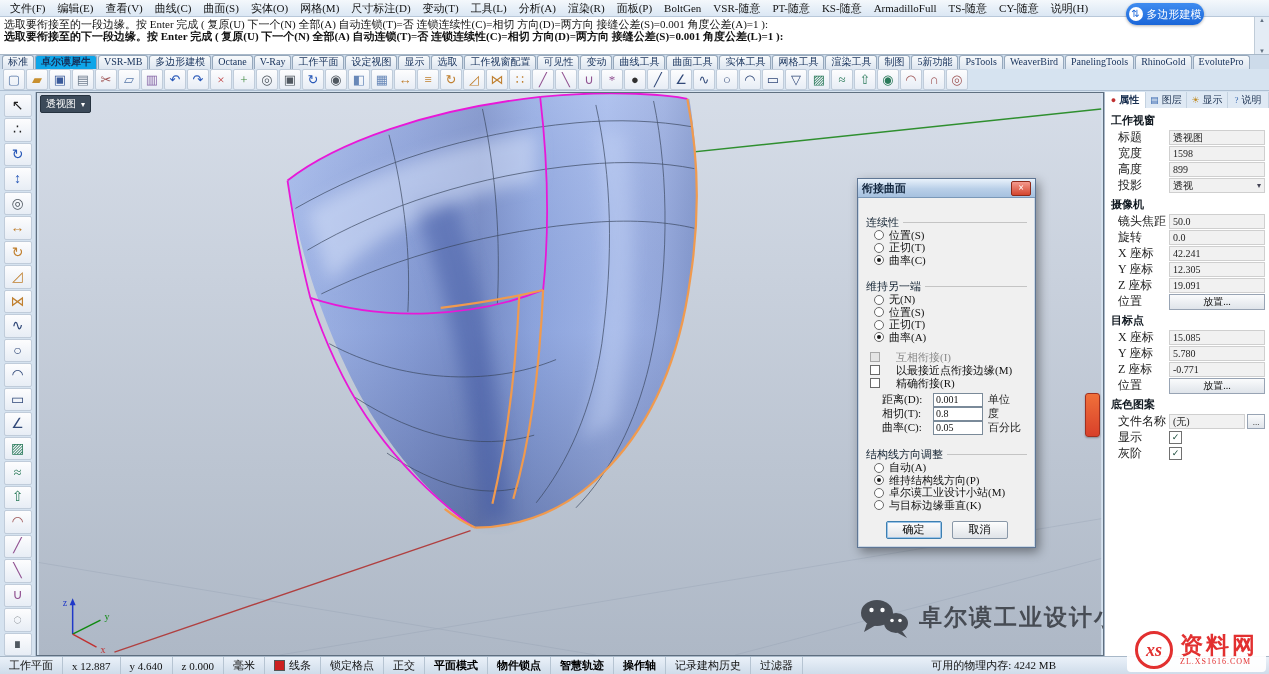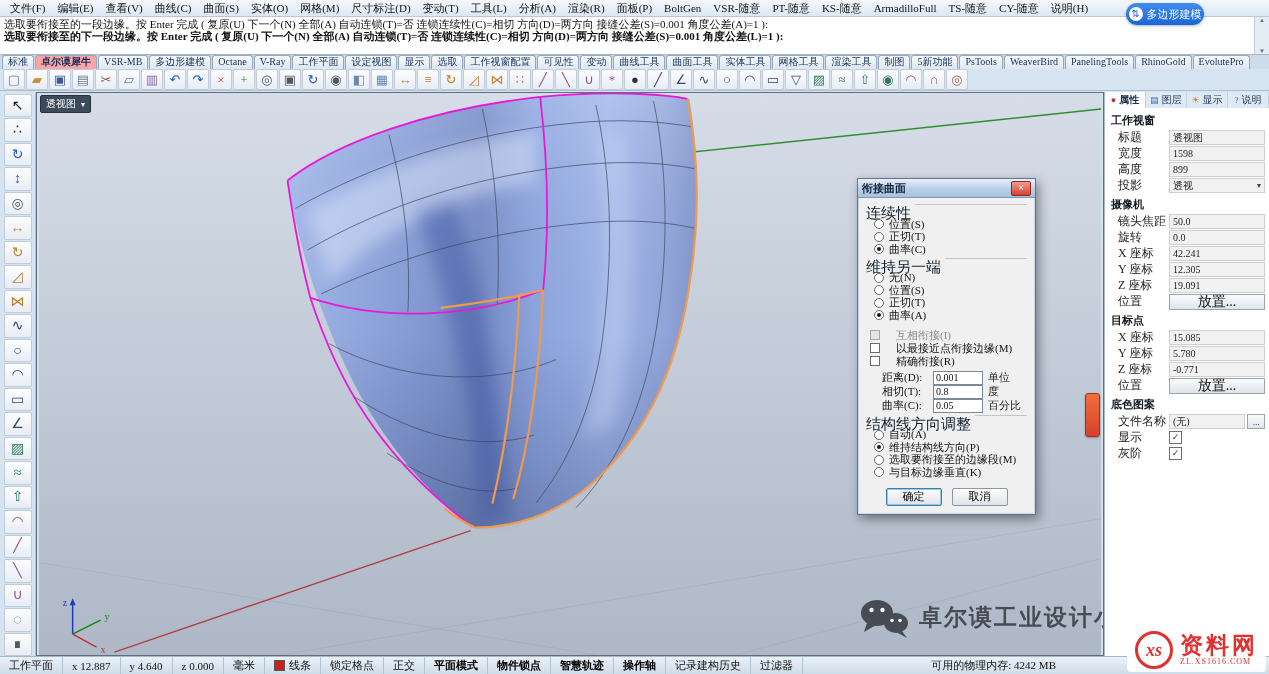--- a/index.html
+++ b/index.html
@@ -23,21 +23,21 @@
   .cmd-line{height:12px;line-height:12px;font-size:11px;white-space:nowrap;overflow:hidden;}
   .cmd-line.bold{font-weight:bold;}
   .cmd-scroll{position:absolute;right:0;top:0;width:14px;height:37px;background:#e4ecf5;border-left:1px solid #c0ccd8;
               display:flex;flex-direction:column;justify-content:space-between;align-items:center;font-size:6px;color:#607080;}
 
   
   .tab-bar{position:absolute;left:0;top:55px;width:100%;height:14px;display:flex;align-items:flex-end;
            padding-left:2px;background:#cddbEA;background:#cddbea;box-sizing:border-box;}
   .tab{height:13px;line-height:12px;padding:0 5px;margin-right:1px;font-size:10px;color:#15305a;white-space:nowrap;
        background:linear-gradient(#f8fafc,#dde6f0);border:1px solid #96a8bc;border-bottom:none;border-radius:3px 3px 0 0;}
-  .tab.active{background:#fca5a5;font-weight:bold;}
+  .tab.active{background:#0ea5e9;font-weight:bold;}
 
   
   .toolbar{position:absolute;left:0;top:69px;width:100%;height:22px;display:flex;align-items:center;gap:1px;
            padding-left:3px;background:#d6e3f0;border-bottom:1px solid #aebfd2;box-sizing:border-box;}
   .tb-icon{width:20px;height:19px;display:flex;align-items:center;justify-content:center;
            background:linear-gradient(#fdfdfe,#e7edf5);border:1px solid #c0ccda;border-radius:2px;}
   .tb-icon span{font-size:13px;line-height:1;}
 
   
   .left-toolbar{position:absolute;left:0;top:92px;width:36px;height:564px;background:#d6e3f0;
@@ -64,37 +64,37 @@
   .rp-tab{flex:1;display:flex;align-items:center;justify-content:center;gap:3px;font-size:10px;border-right:1px solid #c4d2e0;color:#1a3050;}
   .rp-tab.active{background:#ffffff;font-weight:bold;}
   .rp-tab .ti{font-size:9px;line-height:1;}
   .rp-body{position:absolute;left:0;top:16px;right:0;bottom:0;background:#fff;padding:2px 4px;box-sizing:border-box;overflow:hidden;}
   .rp-header{font-weight:bold;font-size:11px;padding:3px 2px 1px;color:#101820;}
   .rp-row{display:flex;align-items:center;height:15px;margin:1px 0;}
   .rp-label{width:60px;padding-left:9px;font-size:12px;color:#222;white-space:nowrap;box-sizing:border-box;}
   .rp-value{flex:1;height:13px;background:#f1f1f1;border:1px solid #cfcfcf;font-size:10px;padding:0 3px;
             display:flex;align-items:center;color:#222;overflow:hidden;white-space:nowrap;}
   .rp-value.dd::after{content:"▾";margin-left:auto;font-size:8px;color:#445;}
-  .rp-btn{flex:1;height:14px;display:flex;align-items:center;justify-content:center;font-size:14px;
+  .rp-btn{flex:1;height:14px;display:flex;align-items:center;justify-content:center;font-size:10px;
           background:linear-gradient(#fafbfc,#dfe4ea);border:1px solid #98a4b4;border-radius:0;}
   .rp-file{display:flex;flex:1;gap:2px;align-items:center;}
   .rp-file .rp-value{flex:1;}
   .rp-mini{width:16px;height:13px;font-size:9px;display:flex;align-items:center;justify-content:center;
            background:linear-gradient(#fafbfc,#dfe4ea);border:1px solid #98a4b4;}
   .rp-check{width:11px;height:11px;border:1px solid #707070;background:#fff;font-size:9px;line-height:10px;text-align:center;color:#143;}
 
   
   .dialog{position:absolute;left:857px;top:178px;width:177px;z-index:60;background:#f0f0f0;
           border:1px solid #5f7694;box-shadow:1px 0 0 #c9d6e4 inset,-1px 0 0 #c9d6e4 inset,0 -1px 0 #c9d6e4 inset,3px 4px 10px rgba(0,0,0,.4);}
   .dlg-title{height:18px;display:flex;align-items:center;padding:0 4px;font-size:11px;font-weight:bold;color:#10243c;
              background:linear-gradient(#e9f2fb,#b9cfe8 55%,#a6c1df);border-bottom:1px solid #7a98b8;}
   .dlg-close{margin-left:auto;width:18px;height:13px;font-size:10px;line-height:12px;text-align:center;color:#fff;
              background:linear-gradient(#f49a8e,#d3452e);border:1px solid #8e2a1a;border-radius:2px;}
   .dlg-body{padding:4px 8px 8px;}
-  .grp-label{display:flex;gap:4px;height:14px;font-size:15px;color:#102030;margin-top:2px;}
+  .grp-label{display:flex;align-items:center;gap:4px;height:14px;font-size:11px;color:#102030;margin-top:13px;}
   .grp-label::after{content:"";flex:1;border-top:1px solid #c4c4c4;}
   .radio-row{display:flex;align-items:center;gap:5px;height:12.5px;padding-left:8px;}
   .radio{width:10px;height:10px;border-radius:50%;border:1px solid #6a6a6a;background:#fff;position:relative;box-sizing:border-box;flex:none;}
   .radio.on::after{content:"";position:absolute;left:2px;top:2px;right:2px;bottom:2px;border-radius:50%;background:#1a1a1a;}
   .r-label,.c-label{font-size:11px;white-space:nowrap;}
   .checks{margin:7px 0 3px;}
   .check-row{display:flex;align-items:center;gap:16px;height:13px;padding-left:4px;}
   .check{width:10px;height:10px;border:1px solid #6a6a6a;background:#fff;box-sizing:border-box;flex:none;}
   .check.disabled{background:#e4e4e4;border-color:#a8a8a8;}
   .c-label.disabled{color:#8a8a8a;}
@@ -725,21 +725,21 @@
             <span class="r-label">自动(A)</span>
           </div>
 
           <div class="radio-row">
             <span class="radio on"></span>
             <span class="r-label">维持结构线方向(P)</span>
           </div>
 
           <div class="radio-row">
             <span class="radio"></span>
-            <span class="r-label">选取要衔接至的边缘段(M)</span>
+            <span class="r-label">卓尔谟工业设计小站(M)</span>
           </div>
 
           <div class="radio-row">
             <span class="radio"></span>
             <span class="r-label">与目标边缘垂直(K)</span>
           </div>
 
       </div>
 
       <div class="dlg-buttons">

